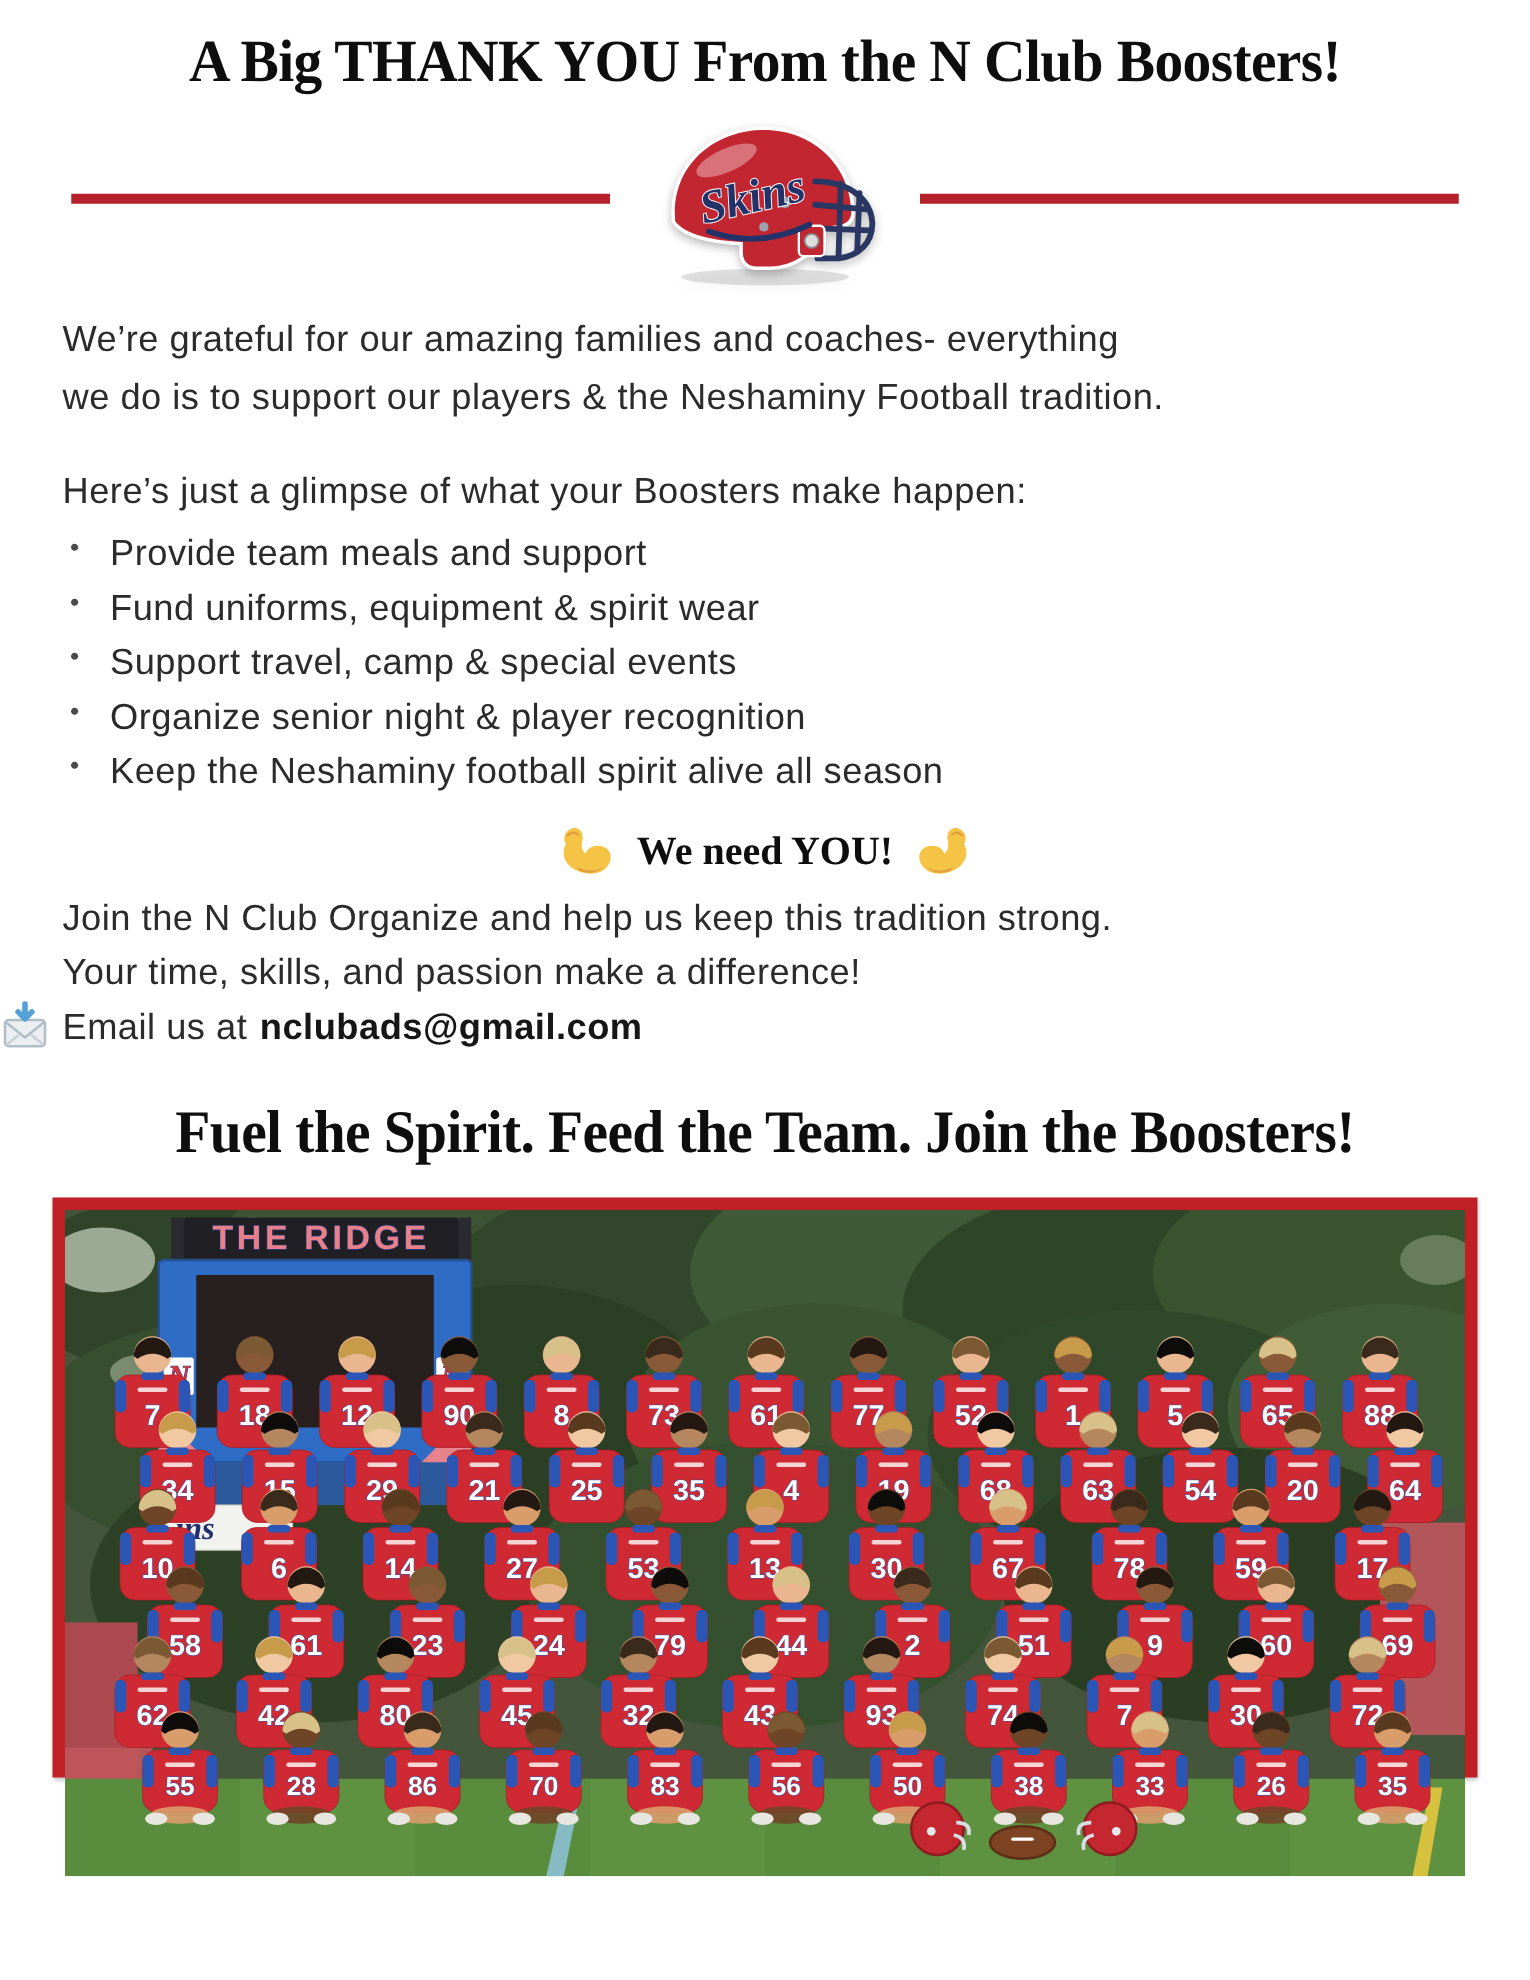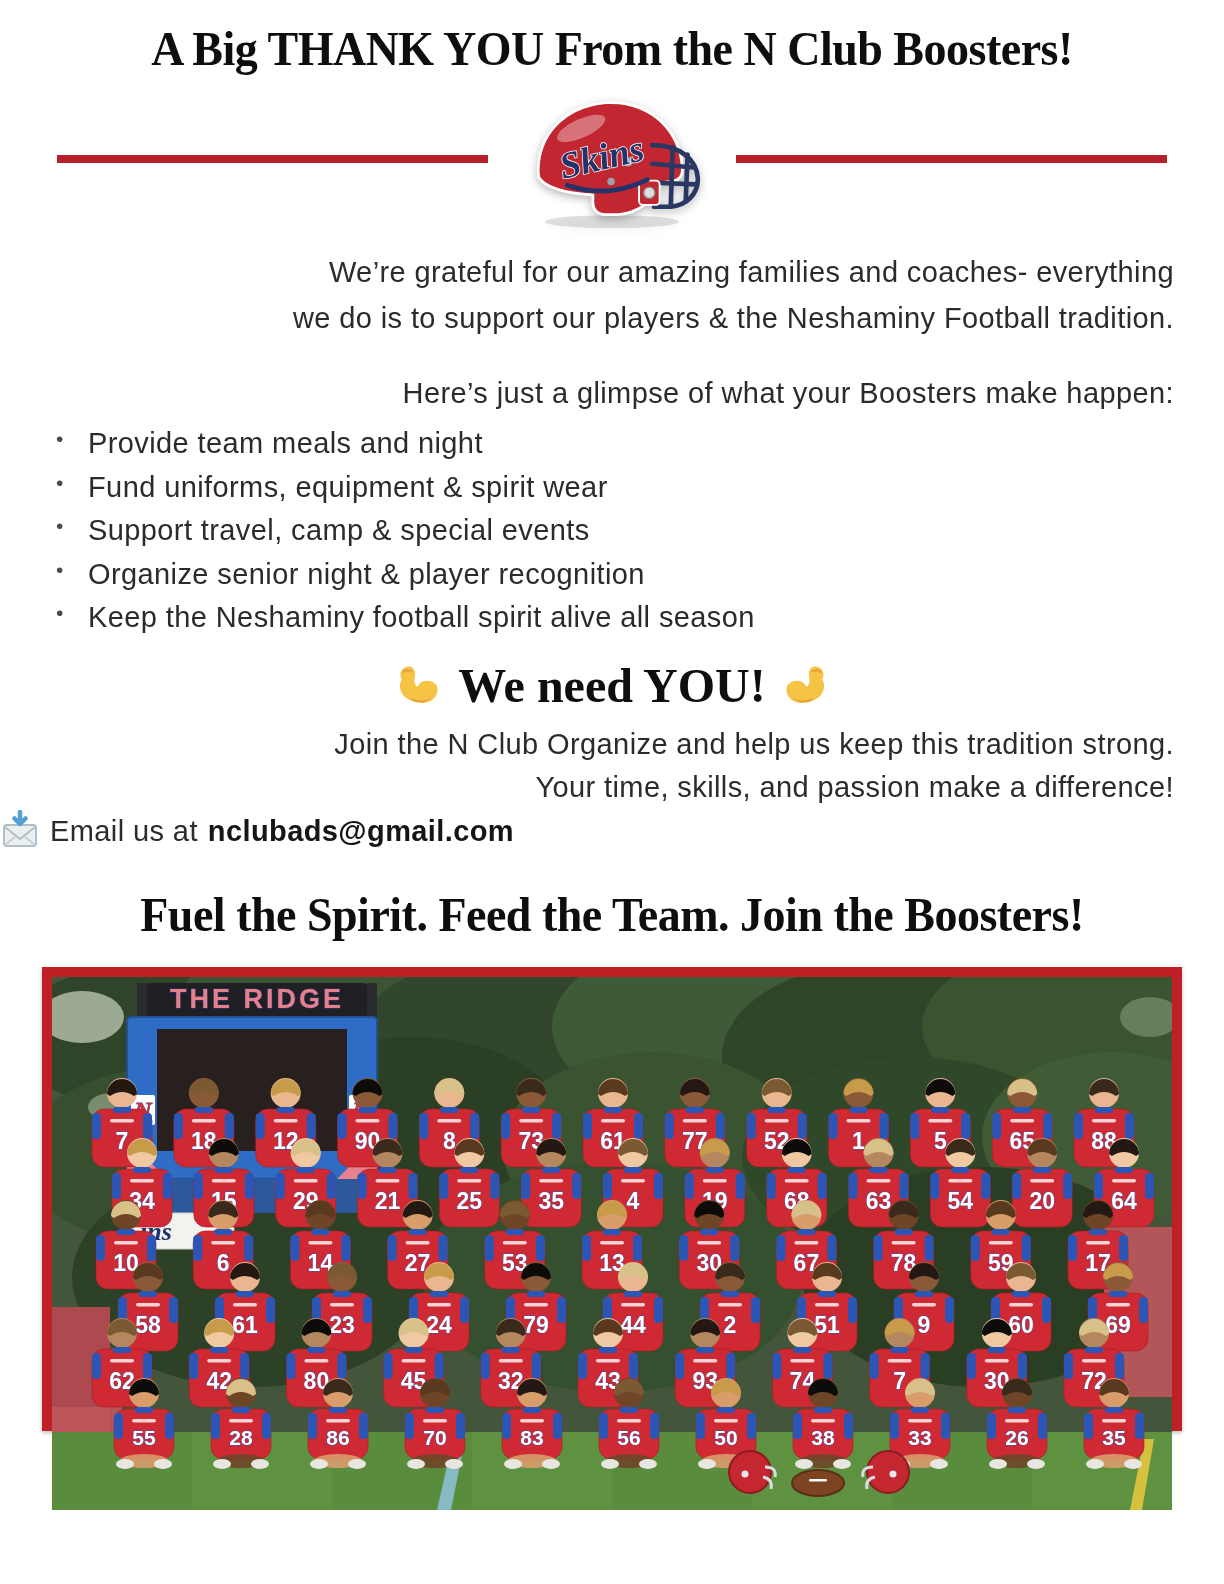--- a/index.html
+++ b/index.html
@@ -15,33 +15,33 @@
     font-family:"Liberation Serif", serif;
     font-weight:700; font-size:46px; letter-spacing:-0.5px; color:#0e0e0e;
     transform:scaleY(1.04);
   }
   .divider-row {
     margin:16px 57px 0 57px; height:136px;
     display:flex; align-items:center; gap:26px;
   }
   .rule { flex:1; height:8px; background:#b5202a; }
   .helmet-wrap { width:196px; height:136px; flex:0 0 auto; filter:drop-shadow(0 3px 4px rgba(0,0,0,0.28)); }
-  p.body-text { margin:22px 50px 0 50px; font-size:29px; line-height:1.6; letter-spacing:0.4px; color:#2b2b2b;text-align:right; }
+  p.body-text { margin:22px 50px 0 50px; font-size:29px; line-height:1.6; letter-spacing:0.4px; color:#2b2b2b; }
   p.body-text span { display:block; }
   p.glimpse { margin-top:28px; }
   ul.booster-list { margin:6px 50px 0 50px; list-style:none; }
   ul.booster-list li {
     position:relative; padding-left:38px; font-size:29px; line-height:1.5; letter-spacing:0.4px; color:#2b2b2b;
   }
   ul.booster-list li::before {
     content:"•"; position:absolute; left:6px; top:1px; font-size:21px; color:#4a4a4a;
   }
   h2.need-you {
     margin-top:18px; display:flex; justify-content:center; align-items:center; gap:16px;
-    font-family:"Liberation Serif", serif; font-weight:700; font-size:48px; color:#0e0e0e;
+    font-family:"Liberation Serif", serif; font-weight:700; font-size:32px; color:#0e0e0e;
   }
   .bicep { width:46px; height:46px; }
   .bicep.flip { transform:scaleX(-1); }
   p.join-text { line-height:1.5; margin-top:10px; }
   .email-line {
     margin-top:0px; display:flex; justify-content:flex-start; align-items:center; gap:10px;
     font-size:29px; letter-spacing:0.4px; color:#2b2b2b; height:44px;
   }
   .email-line b { font-weight:700; color:#161616; }
   .envelope { width:40px; height:40px; margin-top:-4px; }
@@ -98,21 +98,21 @@
   </div>
 
   <p class="body-text">
     <span>We’re grateful for our amazing families and coaches- everything</span>
     <span>we do is to support our players &amp; the Neshaminy Football tradition.</span>
   </p>
 
   <p class="body-text glimpse">Here’s just a glimpse of what your Boosters make happen:</p>
 
   <ul class="booster-list">
-    <li>Provide team meals and night</li>
+    <li>Provide team meals and support</li>
     <li>Fund uniforms, equipment &amp; spirit wear</li>
     <li>Support travel, camp &amp; special events</li>
     <li>Organize senior night &amp; player recognition</li>
     <li>Keep the Neshaminy football spirit alive all season</li>
   </ul>
 
   <h2 class="need-you">
     <svg class="bicep" viewBox="0 0 48 48">
       <path d="M11 5 C 5 7 3 13 6 18 C 1 27 6 37 17 41 C 29 45.5 40.5 41 43 32 C 45 24.5 39.5 19.5 32.5 19.5 C 26.5 19.5 23.5 23 22.5 26 C 19.5 24 18.5 19.5 19.8 14.5 C 21 8.5 17 3 11 5 Z" fill="#f6c445"></path>
       <path d="M15 37 Q 26 43 37 37.5 Q 29 44.5 17.5 40.5 Z" fill="#e29f3d"></path>

